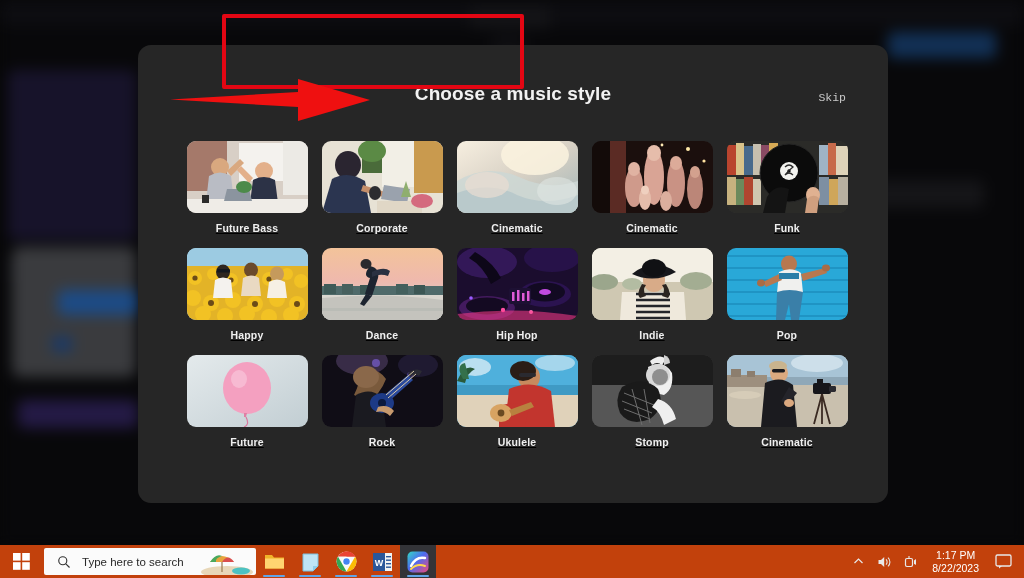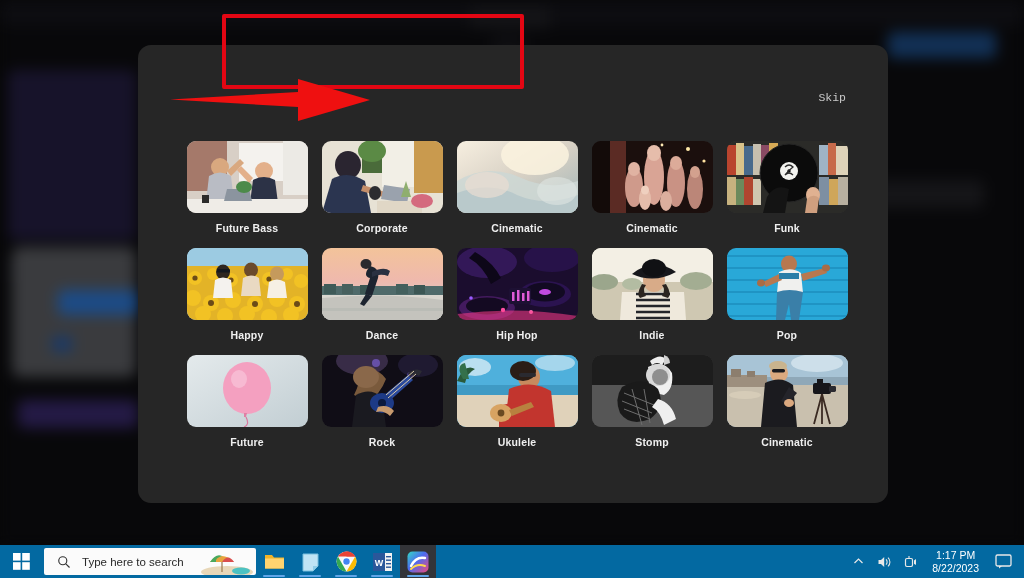--- a/index.html
+++ b/index.html
@@ -80,20 +80,21 @@
     z-index:8; pointer-events:none;
   }
 
   
   #style-grid{
     position:absolute;
     left:48px; top:96px; right:40px;
     display:grid;
     grid-template-columns:repeat(5, 1fr);
     gap:14px 13px;
+    text-decoration:underline;
   }
   .style-card{
     display:flex; flex-direction:column; align-items:center;
     cursor:pointer;
   }
   .thumb{
     width:121px; height:72px;
     border-radius:9px;
     overflow:hidden;
     position:relative;
@@ -106,21 +107,21 @@
     font-size:10.5px;
     font-weight:bold;
     letter-spacing:.15px;
     text-align:center;
     white-space:nowrap;
   }
 
   
   #taskbar{
     position:absolute; left:0; bottom:0; width:1024px; height:33px;
-    background:#0369a1;
+    background:#c2410c;
     display:flex; align-items:center;
     z-index:20;
   }
   #start-button{ width:42px; height:33px; display:flex; align-items:center; justify-content:center; cursor:pointer;}
   #search-box{
     width:212px; height:27px; margin-left:2px;
     background:#fbfbfb; border-radius:2px;
     display:flex; align-items:center;
     position:relative; overflow:hidden; cursor:text;
   }
@@ -148,20 +149,21 @@
   <div class="bg-shape bg-white-card"></div>
   <div class="bg-shape bg-white-card-inner"></div>
   <div class="bg-shape bg-white-card-inner2"></div>
   <div class="bg-shape bg-purple-strip"></div>
   <div class="bg-shape bg-right-block"></div>
 </div>
 
 <div id="modal">
 
   <div id="modal-header">
+    <div id="modal-title">Choose a music style</div>
     <button id="skip-button">Skip</button>
   </div>
 
   <div id="style-grid">
       <div class="style-card">
         <div class="thumb">
           <svg viewBox="0 0 121 72" preserveAspectRatio="none">
       <rect width="121" height="72" fill="#d8cfc6"></rect>
       <rect x="0" y="0" width="40" height="50" fill="#a5796a"></rect>
       <rect x="52" y="2" width="46" height="38" fill="#f4f2ee"></rect>

